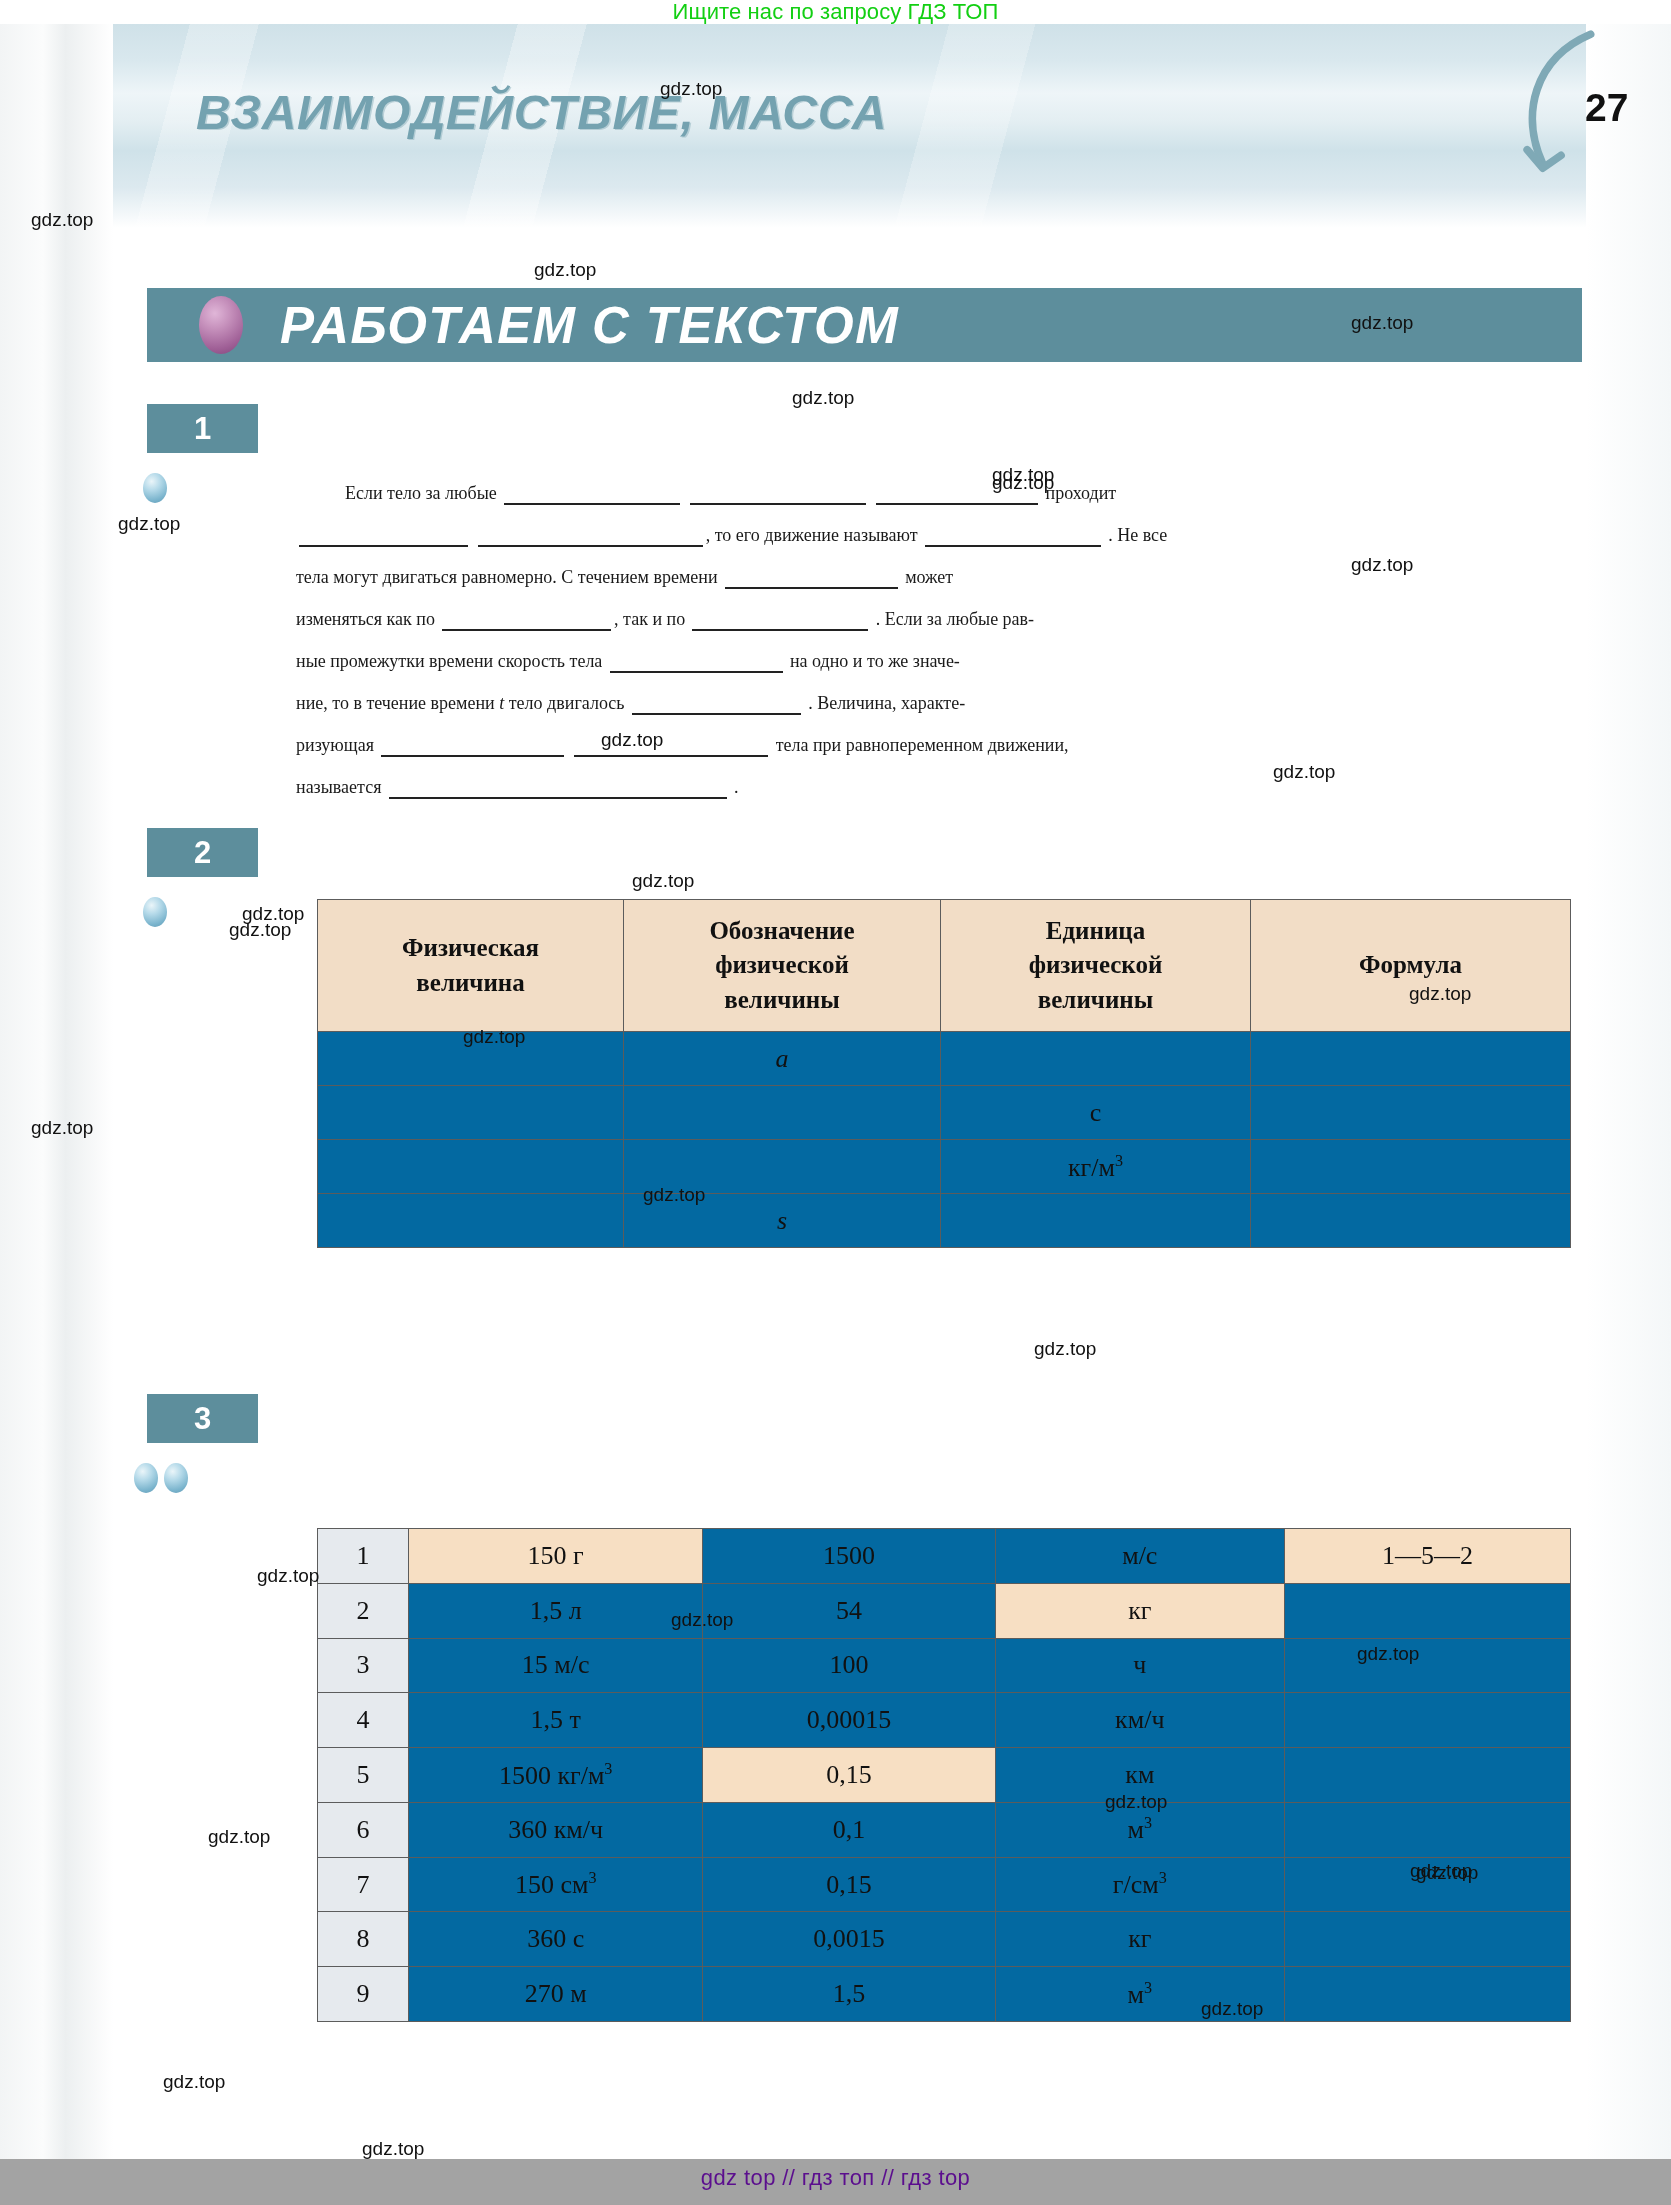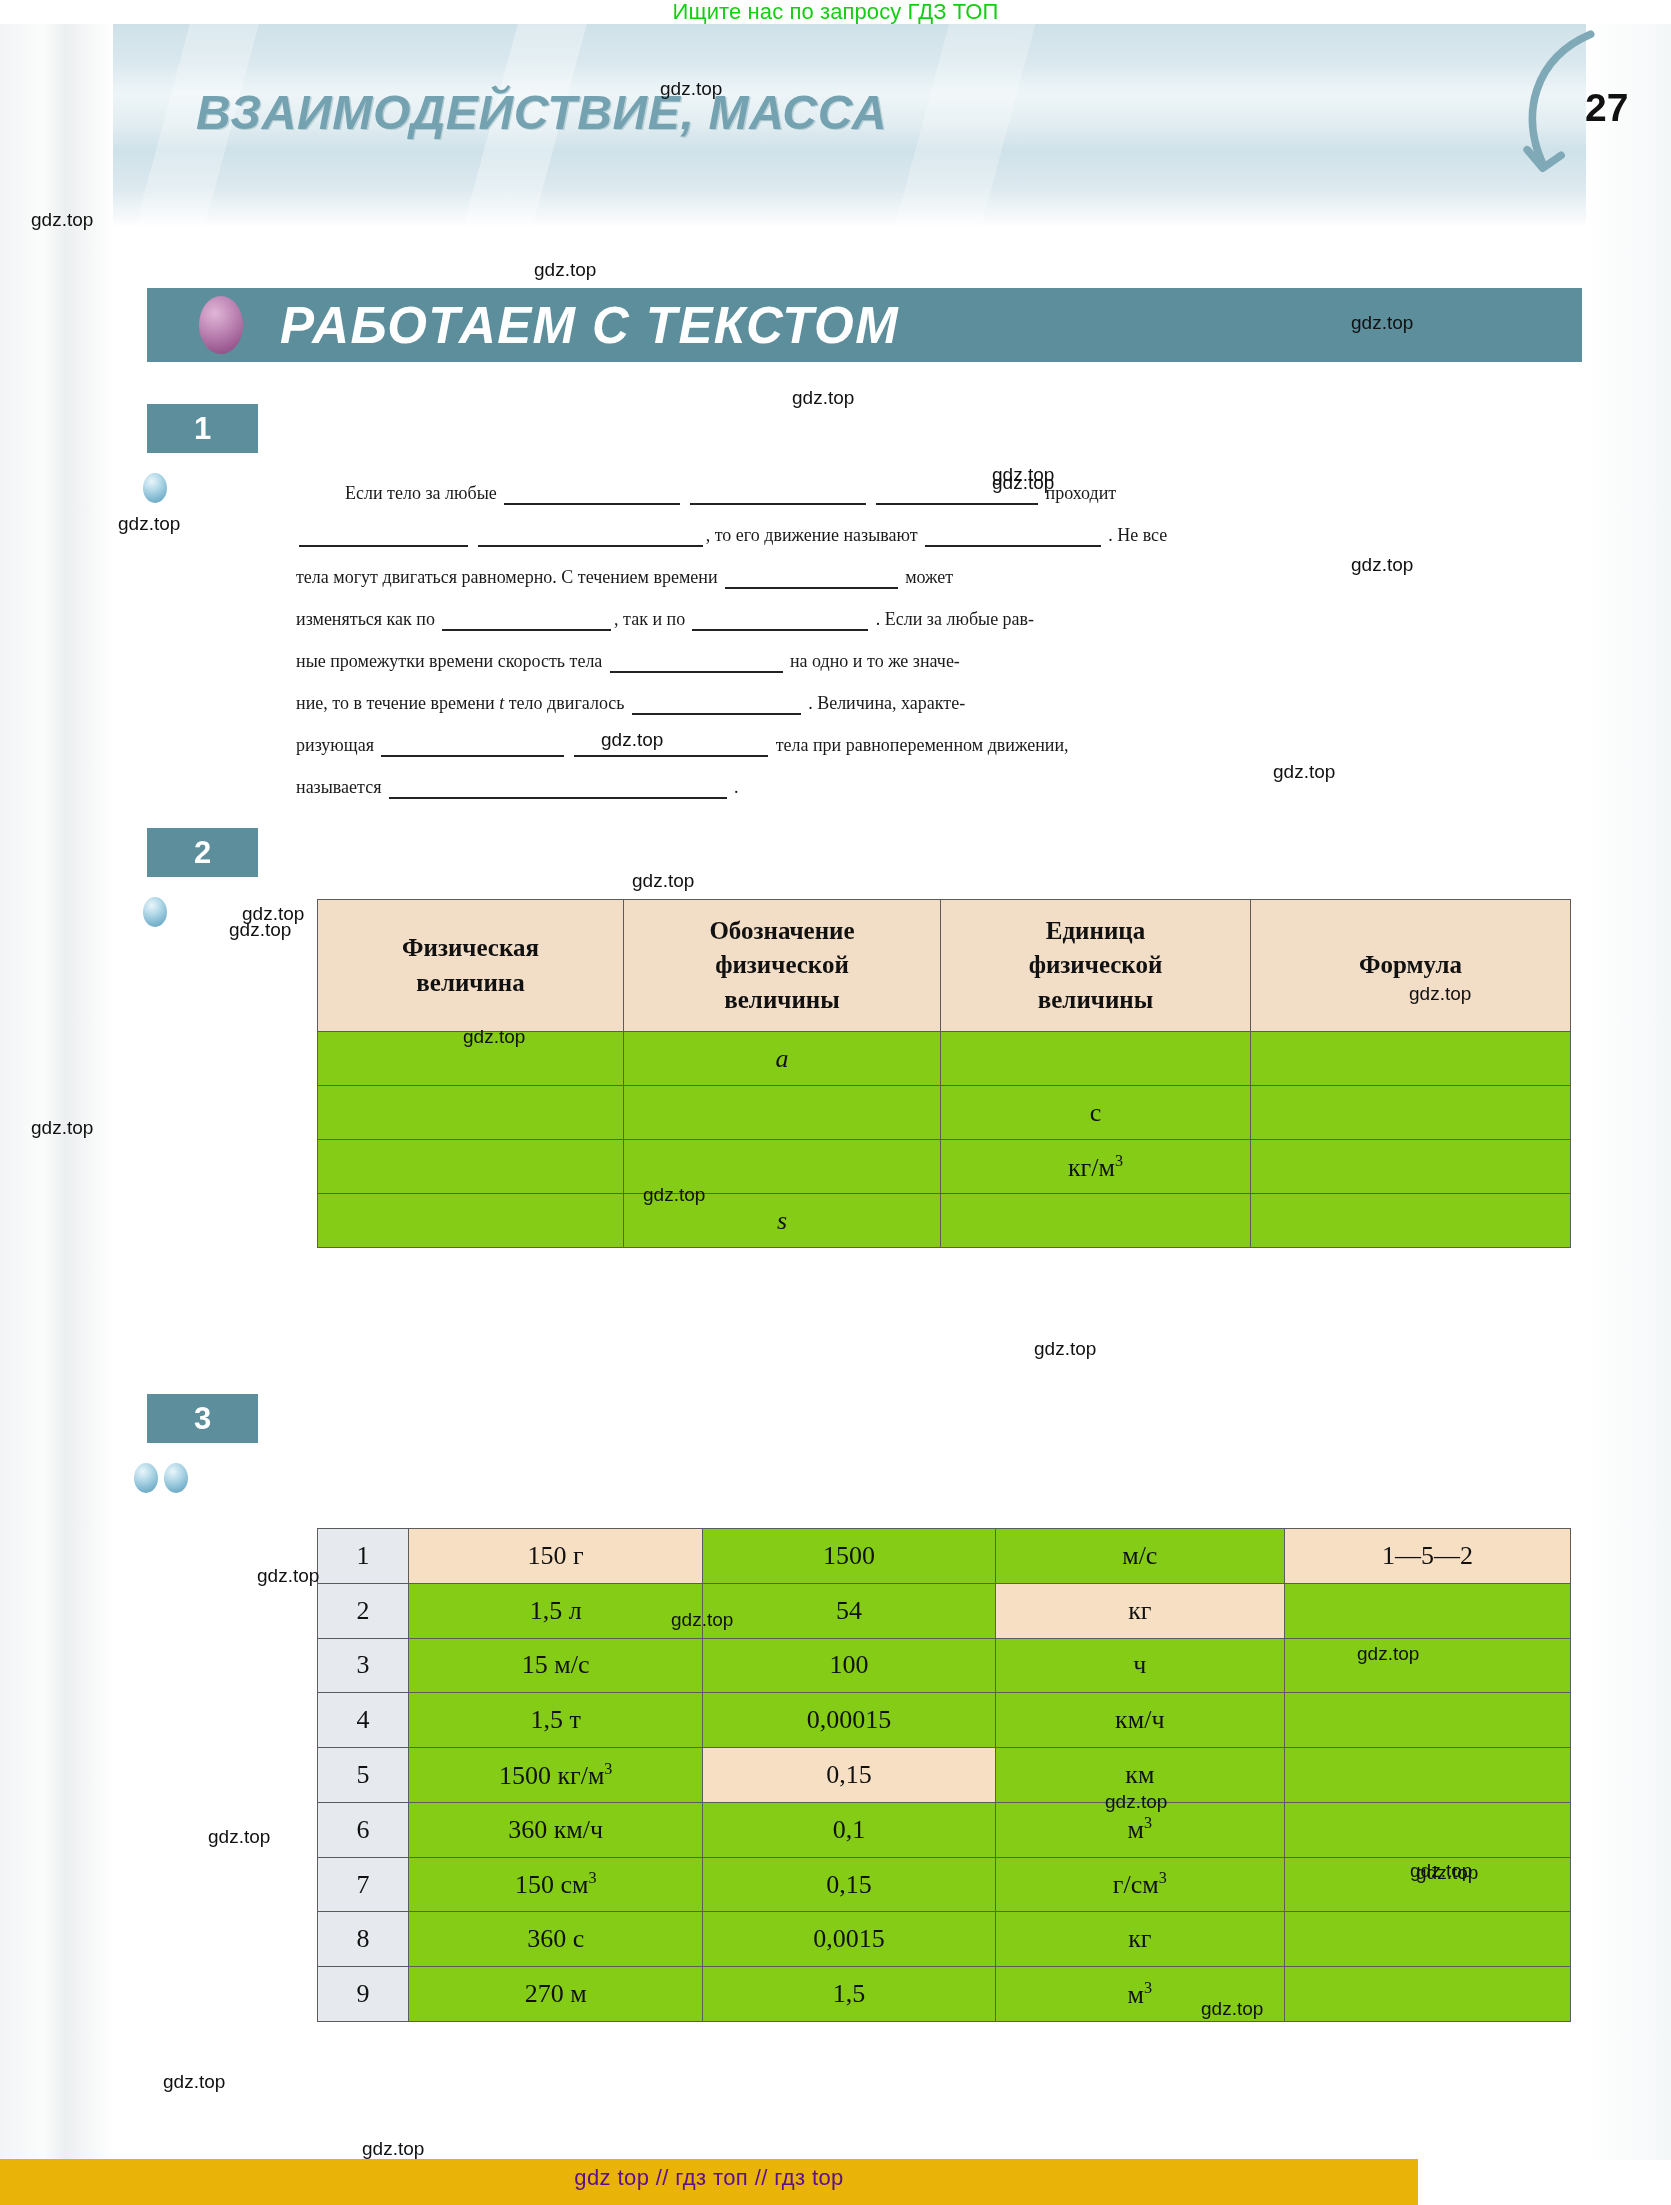--- a/index.html
+++ b/index.html
@@ -203,21 +203,21 @@
   }
   .fill-par i { font-style: italic; }
 
   
   table.tbl {
     position: absolute;
     border-collapse: collapse;
     font-family: "Liberation Serif", serif;
     color: #111;
     z-index: 6;
-    background: #84cc16;
+    background: #0369a1;
   }
   table.tbl td, table.tbl th {
     border: 1.4px solid #5c5c5c;
     text-align: center;
     vertical-align: middle;
     font-weight: 400;
   }
 
   
   #table-quantities { left: 317px; top: 875px; width: 1254px; }
@@ -255,22 +255,22 @@
     color: #111;
     white-space: nowrap;
     z-index: 30;
     pointer-events: none;
   }
 
   
   .footer-strip {
     position: absolute;
     left: 0; top: 2159px;
-    width: 1418px; height: 46px;
-    background: #eab308;
+    width: 1671px; height: 46px;
+    background: #a3a3a3;
     text-align: center;
     z-index: 40;
   }
   .footer-text {
     display: inline-block;
     margin-top: 5.6px;
     font-family: "Liberation Sans", sans-serif;
     font-size: 22px;
     color: #5b0e8e;
     letter-spacing: 0.4px;

